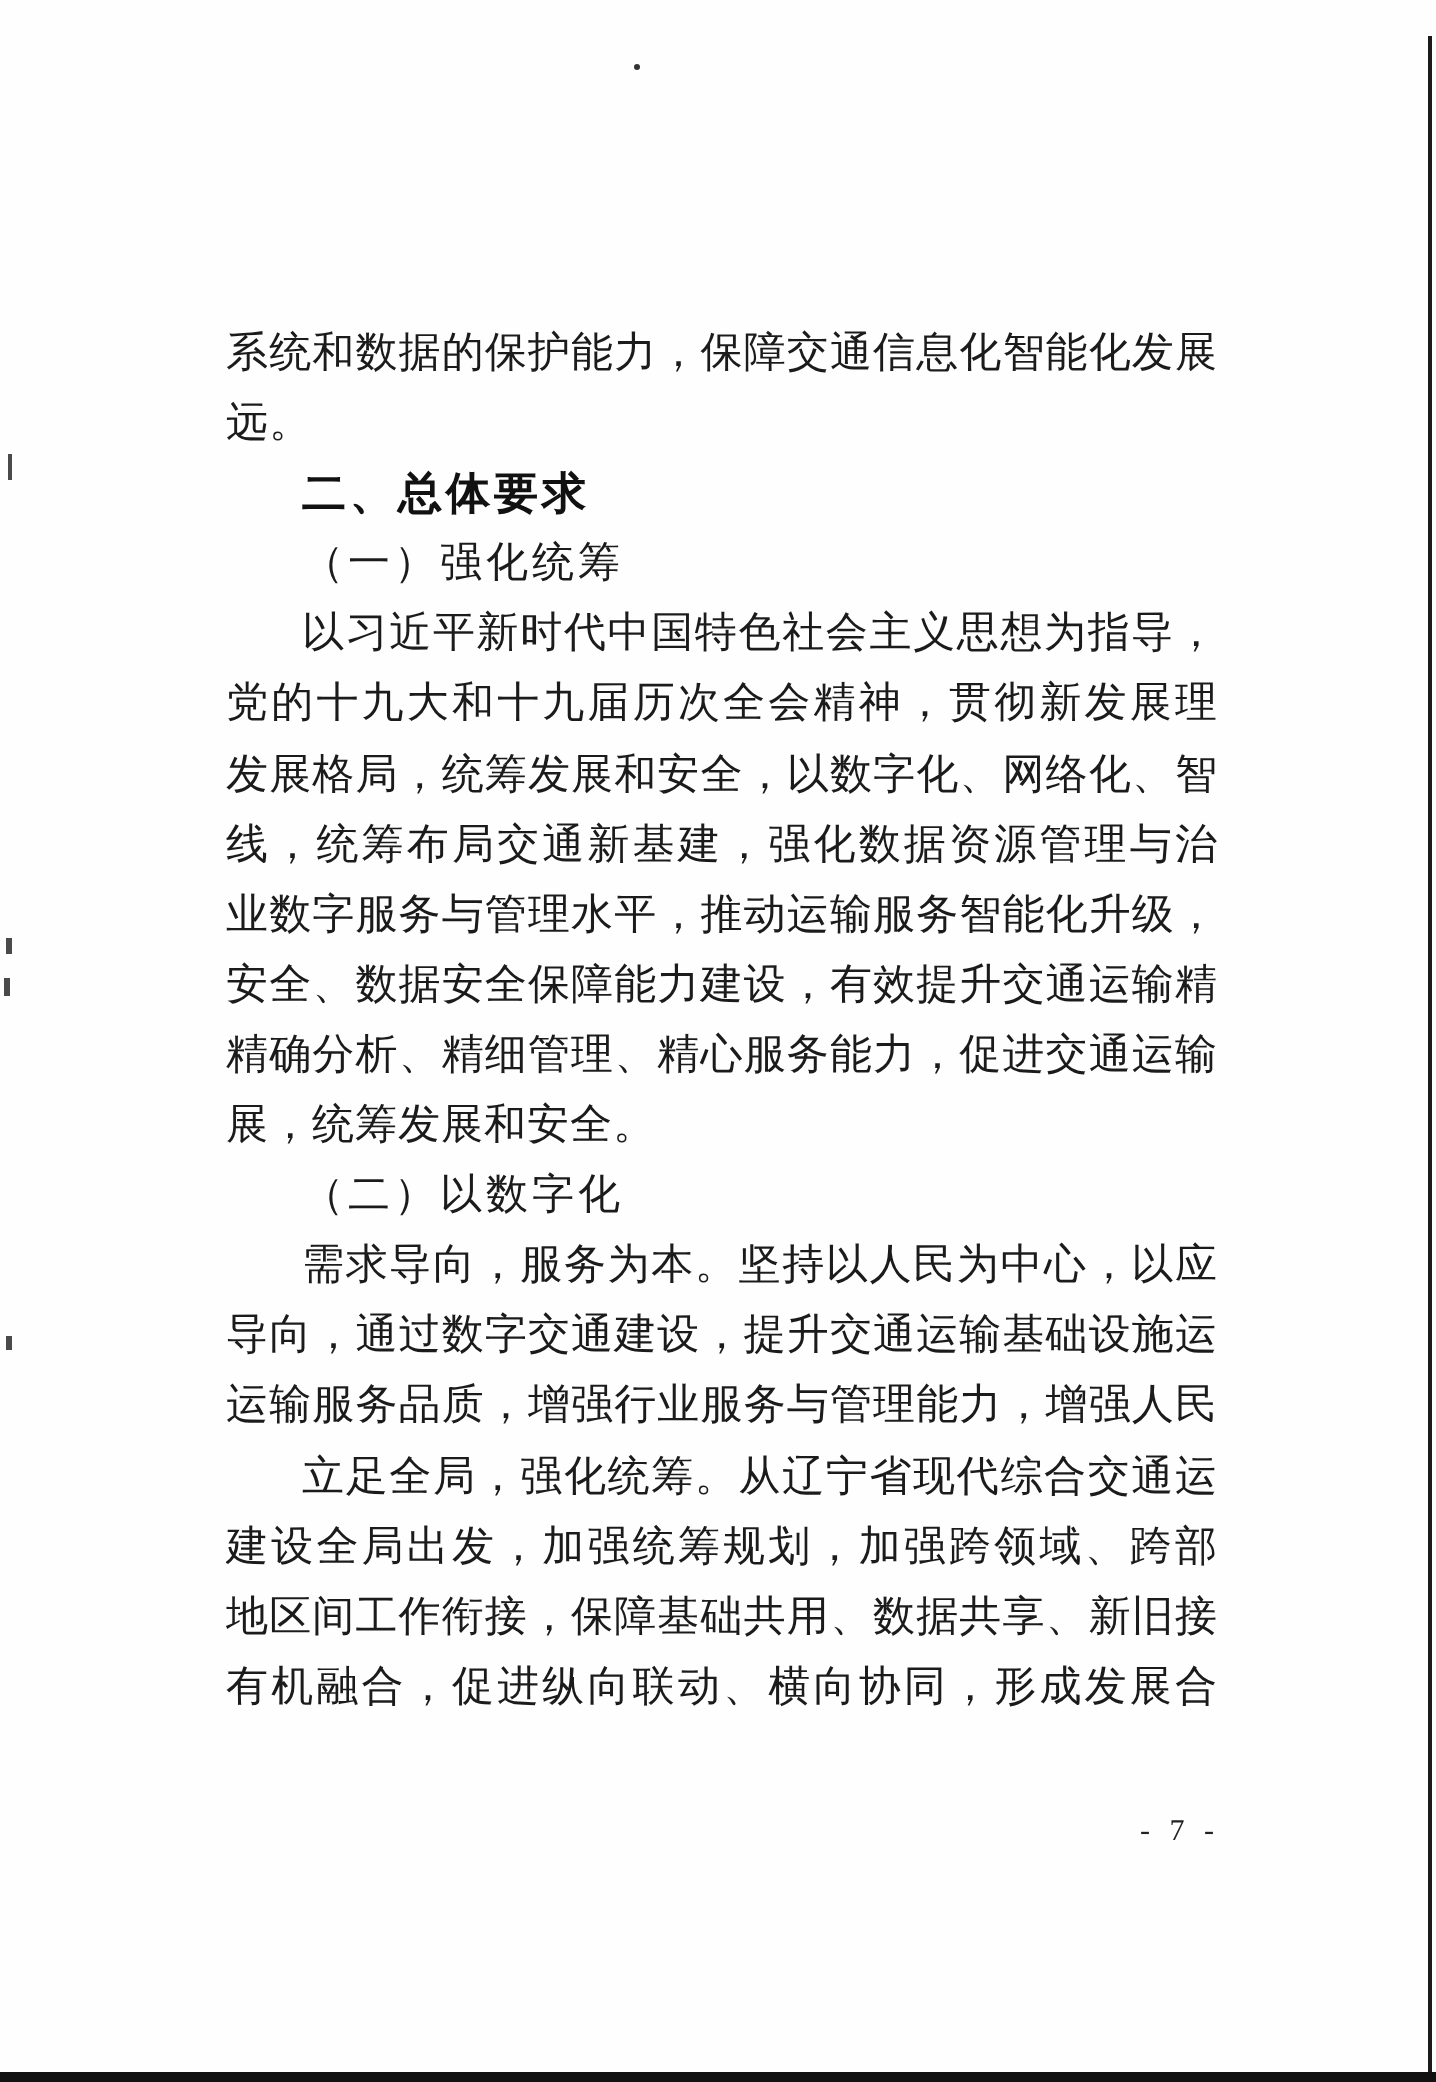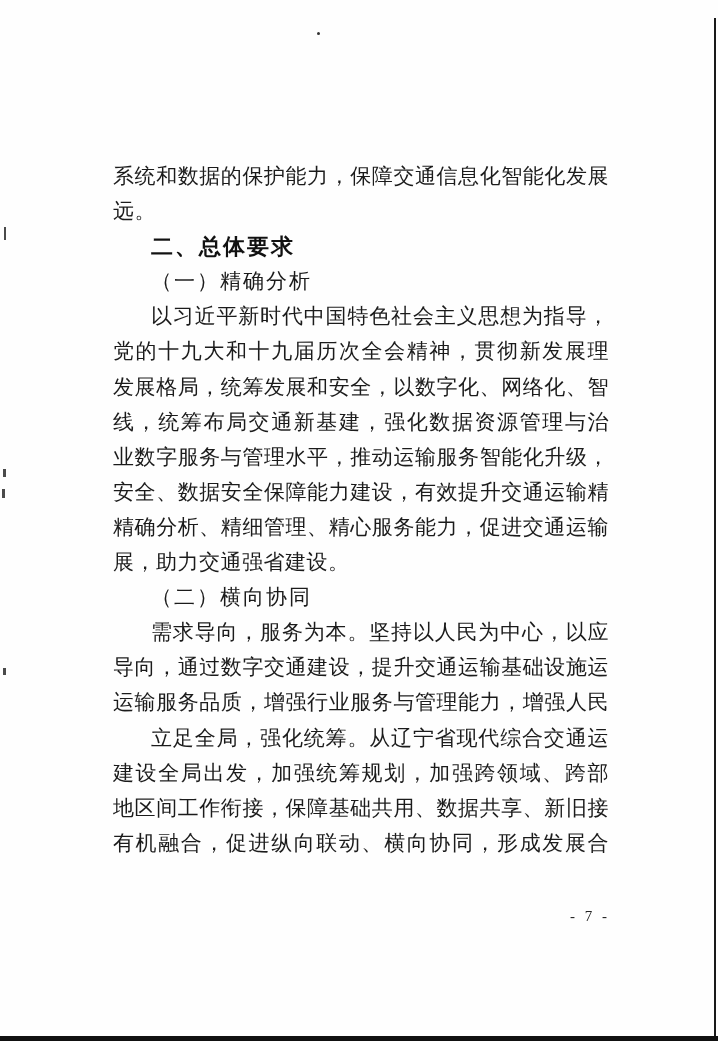--- a/index.html
+++ b/index.html
@@ -90,30 +90,30 @@
   <span class="scan-dot"></span>
   <span class="lmark lmark1"></span>
   <span class="lmark lmark2"></span>
   <span class="lmark lmark3"></span>
   <span class="lmark lmark4"></span>
 
   <div id="textblock">
     <div class="ln full">系统和数据的保护能力，保障交通信息化智能化发展行稳致</div>
     <div class="ln endln">远。</div>
     <div class="ln head ind">二、总体要求</div>
-    <div class="ln sub ind">（一）精确分析</div>
+    <div class="ln sub ind">（一）强化统筹</div>
     <div class="ln full ind">以习近平新时代中国特色社会主义思想为指导，全面贯彻</div>
     <div class="ln full">党的十九大和十九届历次全会精神，贯彻新发展理念，构建新</div>
     <div class="ln full">发展格局，统筹发展和安全，以数字化、网络化、智能化为主</div>
     <div class="ln full">线，统筹布局交通新基建，强化数据资源管理与治理，提升行</div>
     <div class="ln full">业数字服务与管理水平，推动运输服务智能化升级，加强网络</div>
     <div class="ln full">安全、数据安全保障能力建设，有效提升交通运输精准感知、</div>
     <div class="ln full">精确分析、精细管理、精心服务能力，促进交通运输高质量发</div>
-    <div class="ln endln">展，助力交通强省建设。</div>
-    <div class="ln sub ind">（二）横向协同</div>
+    <div class="ln endln">展，统筹发展和安全。</div>
+    <div class="ln sub ind">（二）以数字化</div>
     <div class="ln full ind">需求导向，服务为本。坚持以人民为中心，以应用需求为</div>
     <div class="ln full">导向，通过数字交通建设，提升交通运输基础设施运行效率和</div>
     <div class="ln full">运输服务品质，增强行业服务与管理能力，增强人民获得感和</div>
     <div class="ln full ind">立足全局，强化统筹。从辽宁省现代综合交通运输体系</div>
     <div class="ln full">建设全局出发，加强统筹规划，加强跨领域、跨部门、跨</div>
     <div class="ln full">地区间工作衔接，保障基础共用、数据共享、新旧接续、</div>
     <div class="ln full">有机融合，促进纵向联动、横向协同，形成发展合力，支</div>
   </div>
 
   <div id="pagenum">- 7 -</div>

